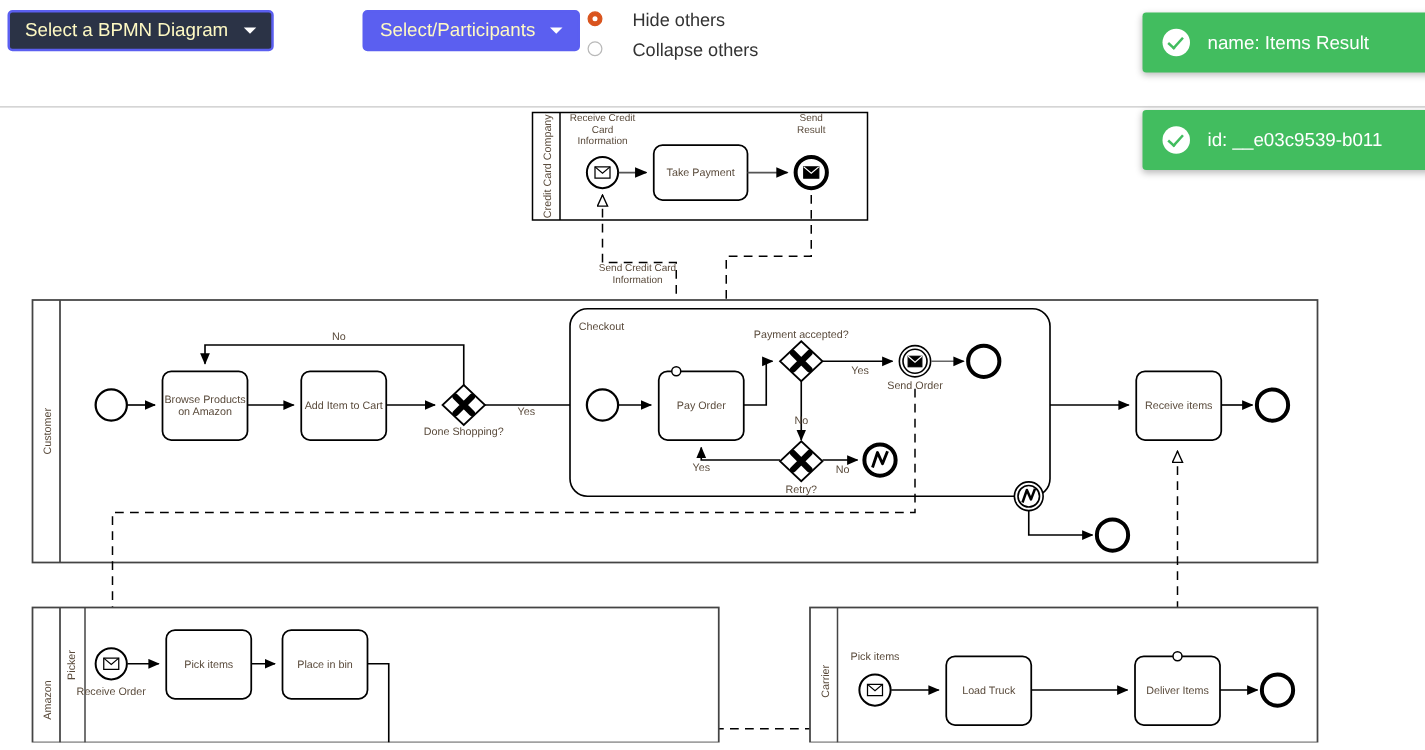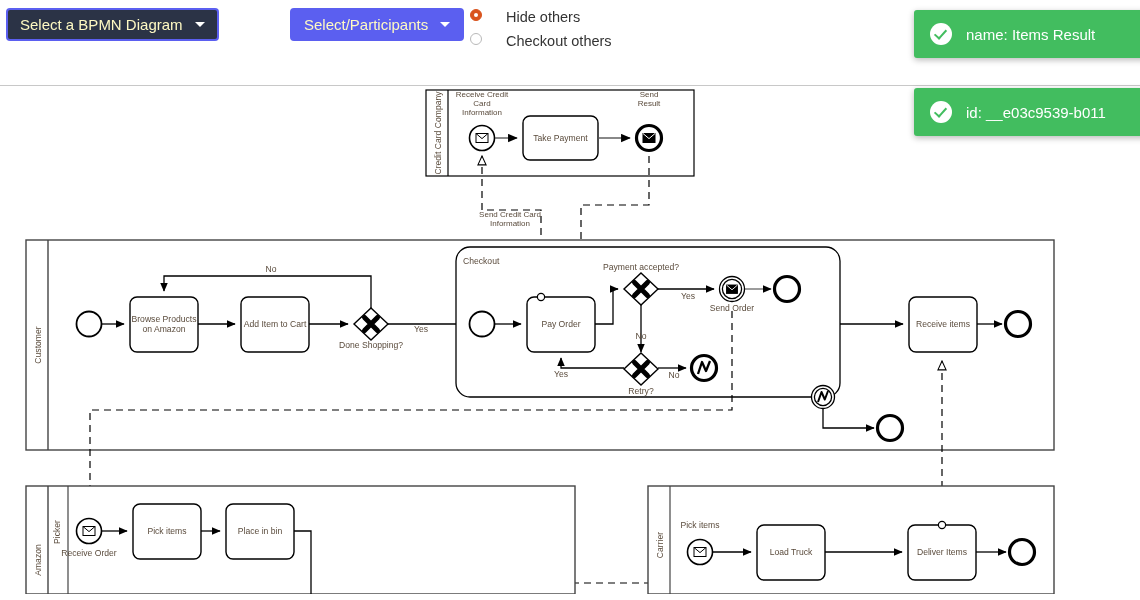--- a/index.html
+++ b/index.html
@@ -91,21 +91,21 @@
       <span class="caret"></span>
     </div>
 
     <div class="radio-group">
       <div class="radio-row">
         <span class="radio-outer checked"></span>
         <span class="radio-label">Hide others</span>
       </div>
       <div class="radio-row">
         <span class="radio-outer"></span>
-        <span class="radio-label">Checkout others</span>
+        <span class="radio-label">Collapse others</span>
       </div>
     </div>
   </div>
 
   <div class="toast" id="toast-name">
     <span class="check-icon"></span>
     <span><b>name</b>: <span>Items Result</span></span>
   </div>
 
   <div class="toast" id="toast-id">

